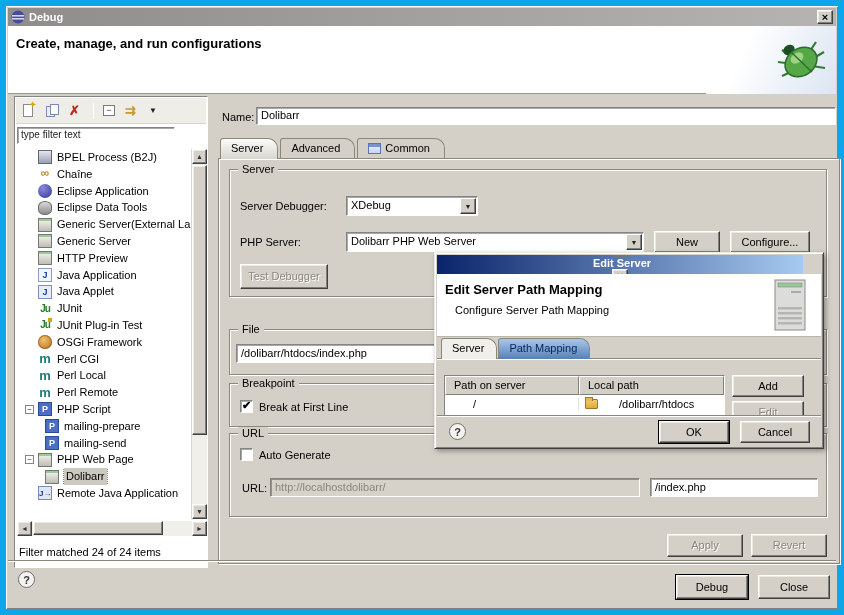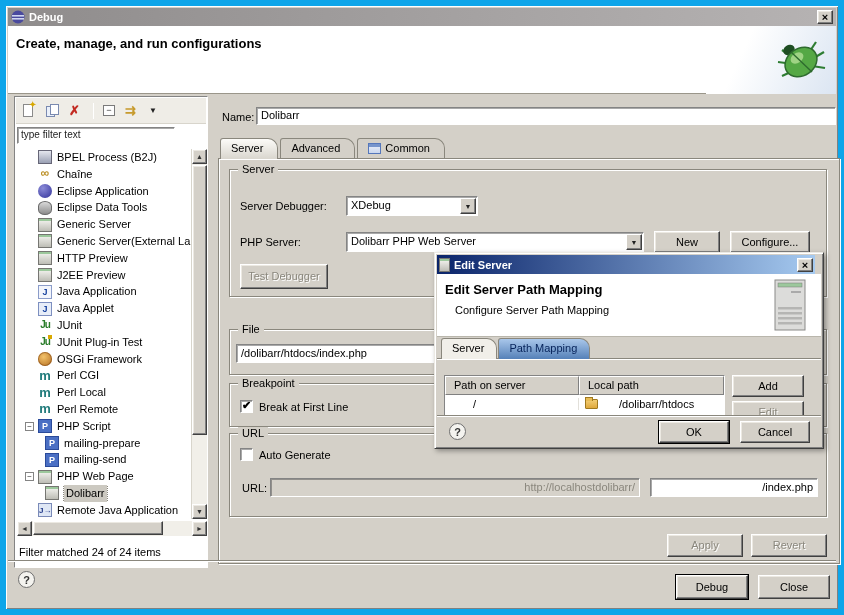--- a/index.html
+++ b/index.html
@@ -108,39 +108,39 @@
 
   .g-file { left:10px; top:170px; right:12px; height:46px; }
   .file-input { position:absolute; left:6px; top:14px; right:8px; height:19px; padding:2px 4px; }
 
   .g-break { left:10px; top:224px; right:12px; height:44px; }
   .cbrow { position:absolute; display:flex; align-items:center; gap:6px; }
   .cb { width:13px; height:13px; background:#fff; border:1px solid; border-color:#848484 #fff #fff #848484; box-shadow:inset 1px 1px 0 rgba(64,64,64,.45); position:relative; }
   .cb.checked::after { content:"✔"; position:absolute; left:1px; top:-2px; font-size:11px; font-weight:bold; color:#000; }
   .cb-break { left:10px; top:16px; }
 
-  .g-url { left:10px; top:274px; right:12px; height:84px;text-align:right; }
+  .g-url { left:10px; top:274px; right:12px; height:84px; }
   .lbl-url { position:absolute; left:12px; top:48px; }
   .url-base { position:absolute; left:40px; top:44px; width:370px; height:19px; padding:2px 4px; background:#d6d2ca; color:#8a877d; }
   .url-path { position:absolute; left:420px; top:44px; right:8px; height:19px; padding:2px 4px; }
 
   .btn-apply { right:96px; bottom:6px; width:76px; height:23px; line-height:21px; }
   .btn-revert { right:12px; bottom:6px; width:76px; height:23px; line-height:21px; }
 
   
   .footer { position:absolute; left:2px; right:2px; bottom:2px; height:47px; border-top:1px solid #8a877d; box-shadow:inset 0 1px 0 #fff; }
   .help-circle { position:absolute; width:17px; height:17px; border:1px solid #6f6f6f; border-radius:50%; background:#f4f3ef; text-align:center; line-height:16px; font-weight:bold; color:#333; }
   .fh { left:10px; top:10px; }
   .btn-debug { right:88px; top:14px; width:72px; height:24px; line-height:22px; }
   .btn-close { right:6px; top:14px; width:72px; height:24px; line-height:22px; }
 
   
   .dialog { position:absolute; left:428px; top:246px; width:390px; height:197px; background:#d4d0c8;
     border:1px solid; border-color:#eceae4 #404040 #404040 #eceae4; box-shadow:inset 1px 1px 0 #fff, inset -1px -1px 0 #808080, 2px 2px 5px rgba(0,0,0,.35); z-index:20; }
-  .dlg-title { position:absolute; left:2px; top:2px; right:8px; height:19px; background:linear-gradient(90deg,#0a246a,#a6caf0); display:flex; align-items:center; padding:0 2px; }
+  .dlg-title { position:absolute; left:2px; top:2px; right:20px; height:19px; background:linear-gradient(90deg,#0a246a,#a6caf0); display:flex; align-items:center; padding:0 2px;flex-direction:column; }
   .dlg-title .ttext { color:#fff; font-weight:bold; margin-left:4px; flex:1; }
   .dlg-icon { width:11px; height:14px; background:linear-gradient(#f6f6f2,#bdbdb5); border:1px solid #767672; box-shadow:inset 0 2px 0 #9cc89c; }
   .dlg-header { position:absolute; left:2px; top:21px; right:2px; height:63px; background:#fff; border-bottom:1px solid #b9b6ac; }
   .dlg-header h2 { font-size:13px; font-weight:bold; padding:8px 0 0 8px; }
   .dlg-header .sub { padding:7px 0 0 18px; }
   .tower { position:absolute; right:14px; top:5px; }
   .dlg-tabs { position:absolute; left:6px; top:85px; height:21px; display:flex; z-index:2; }
   .dtab { position:relative; height:21px; padding:3px 12px 0 10px; border:1px solid #8a877d; border-bottom:none; border-radius:3px 10px 0 0; background:#f1efe9; margin-right:1px; }
   .dtab.active { background:linear-gradient(#a9c7ea,#5581b8); color:#06235a; font-weight:normal; z-index:3; }
   .dlg-tabline { position:absolute; left:2px; top:105px; right:2px; height:1px; background:#8a877d; box-shadow:0 1px 0 #fff; }
@@ -232,36 +232,31 @@
             <span>Eclipse Application</span>
           </div>
         <div class="trow">
             <span class="spacer"></span>
             <span class="ti ti-db"></span>
             <span>Eclipse Data Tools</span>
           </div>
         <div class="trow">
             <span class="spacer"></span>
             <span class="ti ti-server"></span>
+            <span>Generic Server(External La</span>
+          </div>
+        <div class="trow">
+            <span class="spacer"></span>
+            <span class="ti ti-server"></span>
             <span>Generic Server</span>
-          </div>
-        <div class="trow">
-            <span class="spacer"></span>
-            <span class="ti ti-server"></span>
-            <span>Generic Server(External La</span>
           </div>
         <div class="trow">
             <span class="spacer"></span>
             <span class="ti ti-server"></span>
             <span>HTTP Preview</span>
-          </div>
-        <div class="trow">
-            <span class="spacer"></span>
-            <span class="ti ti-server"></span>
-            <span>J2EE Preview</span>
           </div>
         <div class="trow">
             <span class="spacer"></span>
             <span class="ti ti-japp"></span>
             <span>Java Application</span>
           </div>
         <div class="trow">
             <span class="spacer"></span>
             <span class="ti ti-japplet"></span>
             <span>Java Applet</span>

